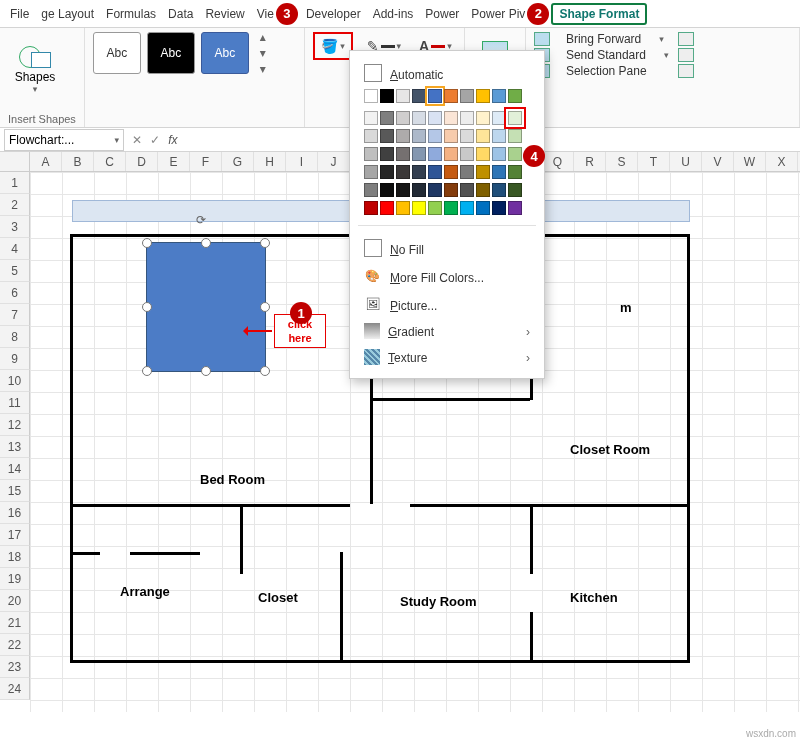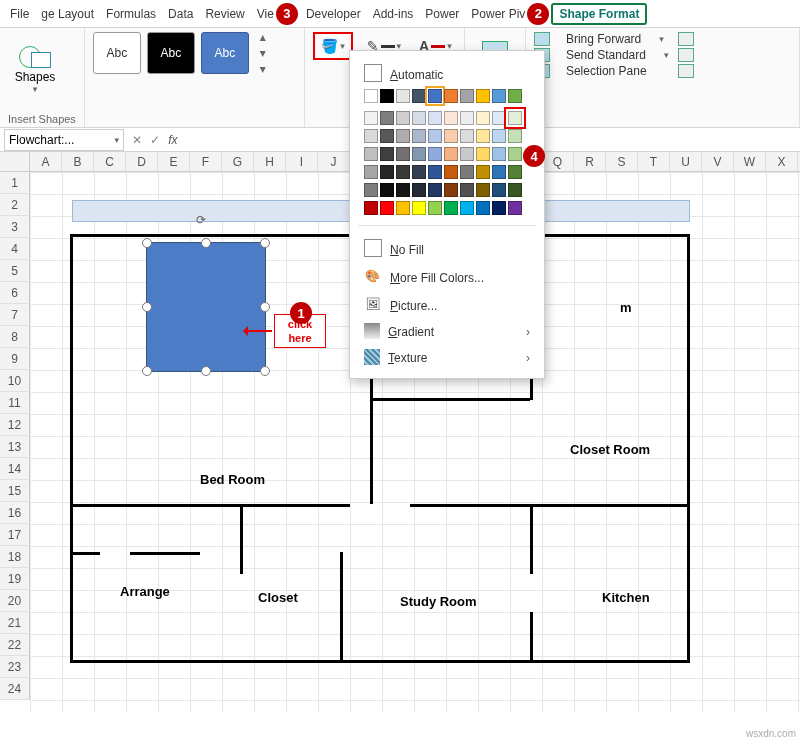--- a/index.html
+++ b/index.html
@@ -402,21 +402,21 @@
     <div class="fp-line" style="left:380px;top:312px;width:280px;height:3px;"></div>
     <div class="fp-line" style="left:100px;top:360px;width:70px;height:3px;"></div>
     <div class="fp-line" style="left:40px;top:360px;width:30px;height:3px;"></div>
 
     <div class="room-label" style="left:170px;top:280px;">Bed Room</div>
     <div class="room-label" style="left:590px;top:108px;">m</div>
     <div class="room-label" style="left:540px;top:250px;">Closet Room</div>
     <div class="room-label" style="left:90px;top:392px;">Arrange</div>
     <div class="room-label" style="left:228px;top:398px;">Closet</div>
     <div class="room-label" style="left:370px;top:402px;">Study Room</div>
-    <div class="room-label" style="left:572px;top:398px;">Kitchen</div>
+    <div class="room-label" style="left:540px;top:398px;">Kitchen</div>
 
     <div class="shape-selected">
       <div class="rotate-handle">⟳</div>
       <div class="handle" style="left:-5px;top:-5px;"></div>
       <div class="handle" style="left:50%;top:-5px;transform:translateX(-50%);"></div>
       <div class="handle" style="right:-5px;top:-5px;"></div>
       <div class="handle" style="left:-5px;top:50%;transform:translateY(-50%);"></div>
       <div class="handle" style="right:-5px;top:50%;transform:translateY(-50%);"></div>
       <div class="handle" style="left:-5px;bottom:-5px;"></div>
       <div class="handle" style="left:50%;bottom:-5px;transform:translateX(-50%);"></div>

